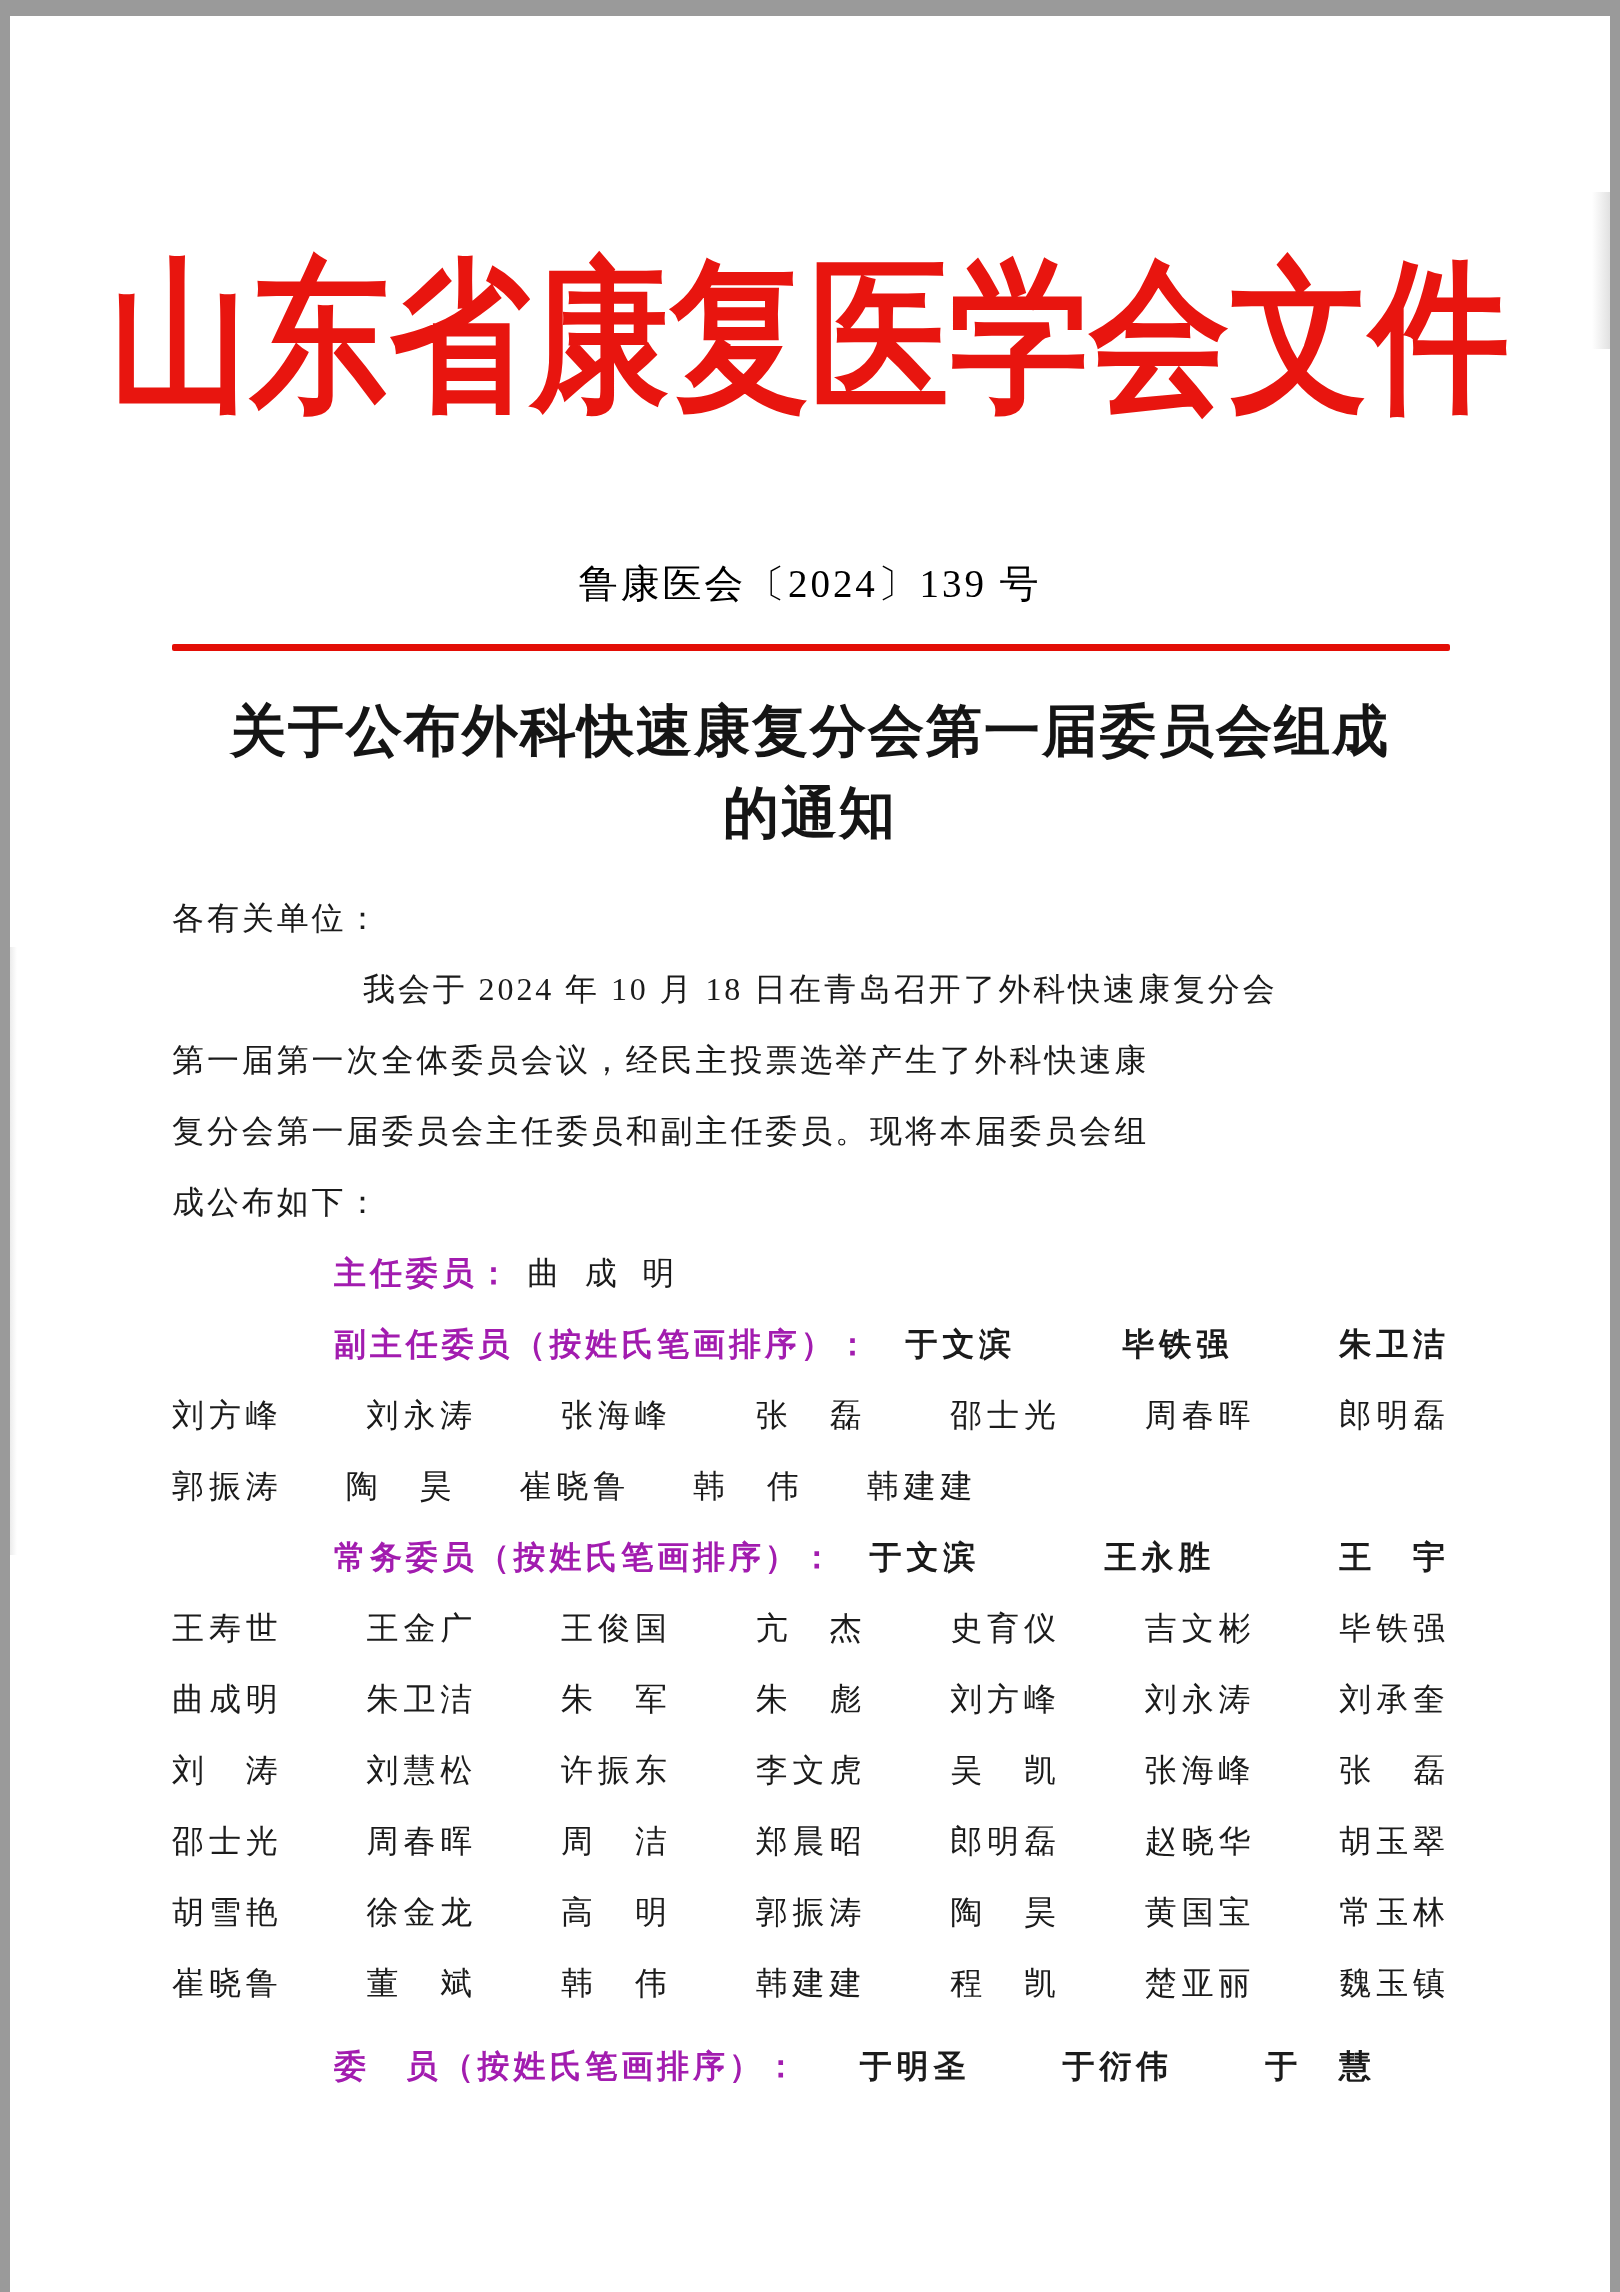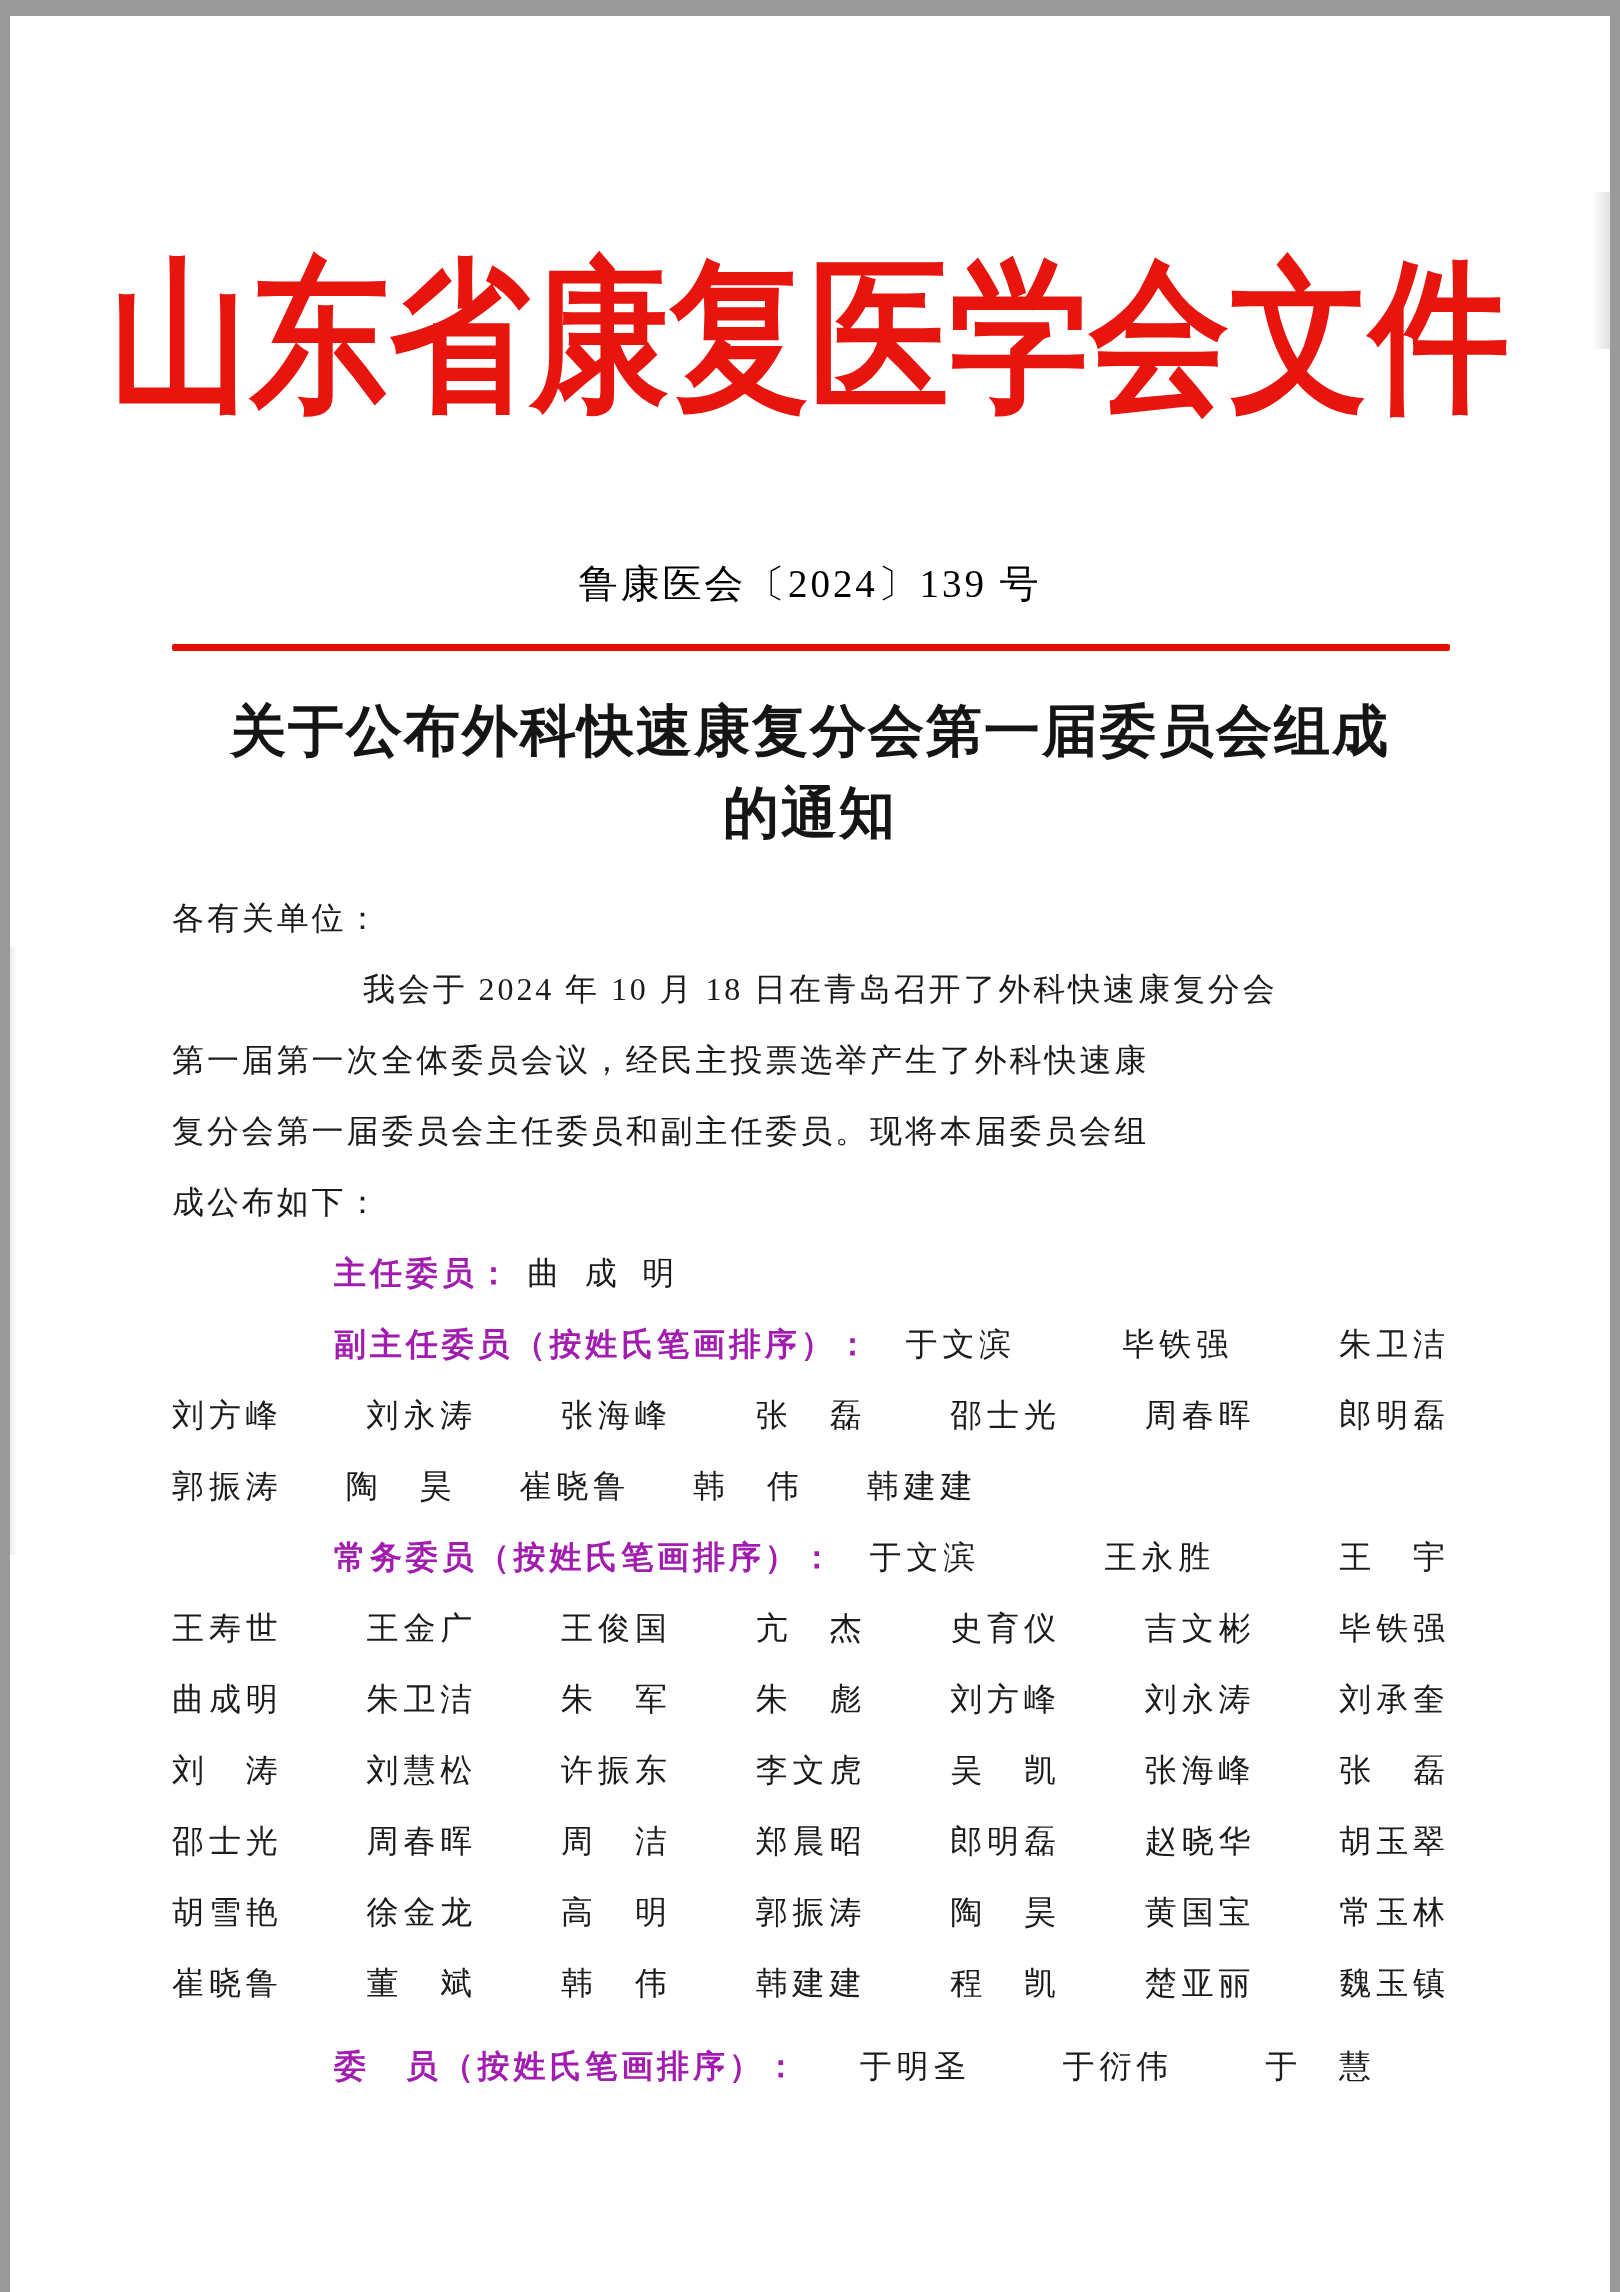--- a/index.html
+++ b/index.html
@@ -75,20 +75,21 @@
   .chairman-name{
     margin-left:13.7px;
     letter-spacing:25.5px;
   }
   .inline-names{
     display:flex;
     flex:1;
     justify-content:space-between;
     padding-left:33px;
     letter-spacing:4.9px;
+    font-weight:bold;
   }
   .members .inline-names{padding-left:59px;padding-right:74px;}
   .row-justify{
     display:flex;
     justify-content:space-between;
     letter-spacing:4.9px;
   }
   .row-left{
     display:flex;
     gap:63px;

